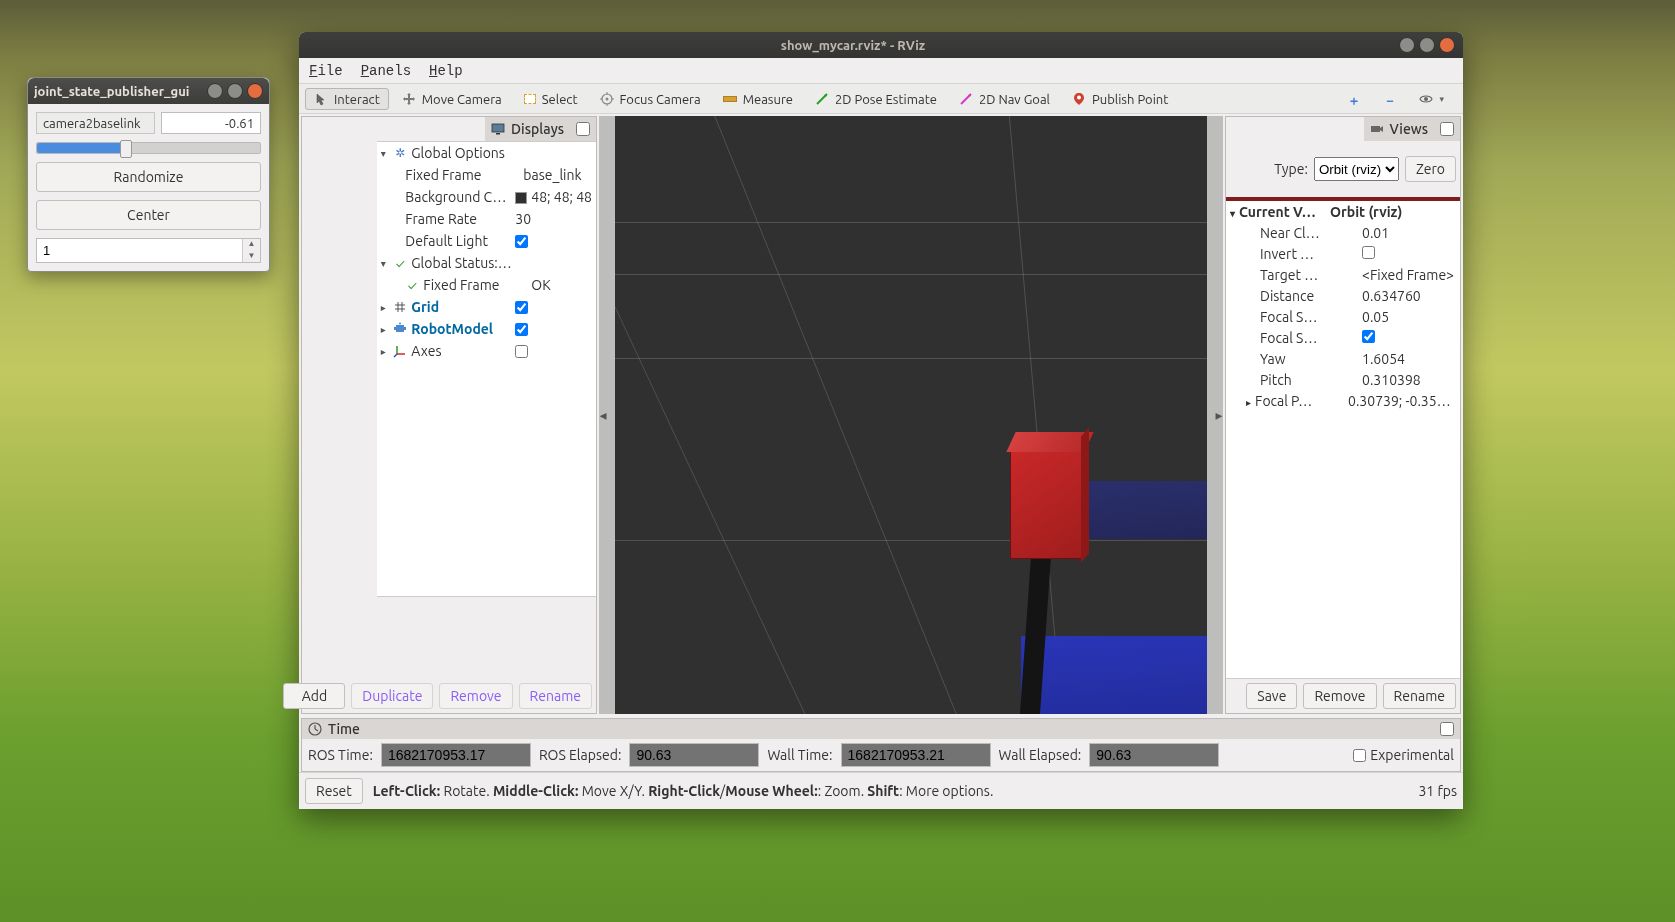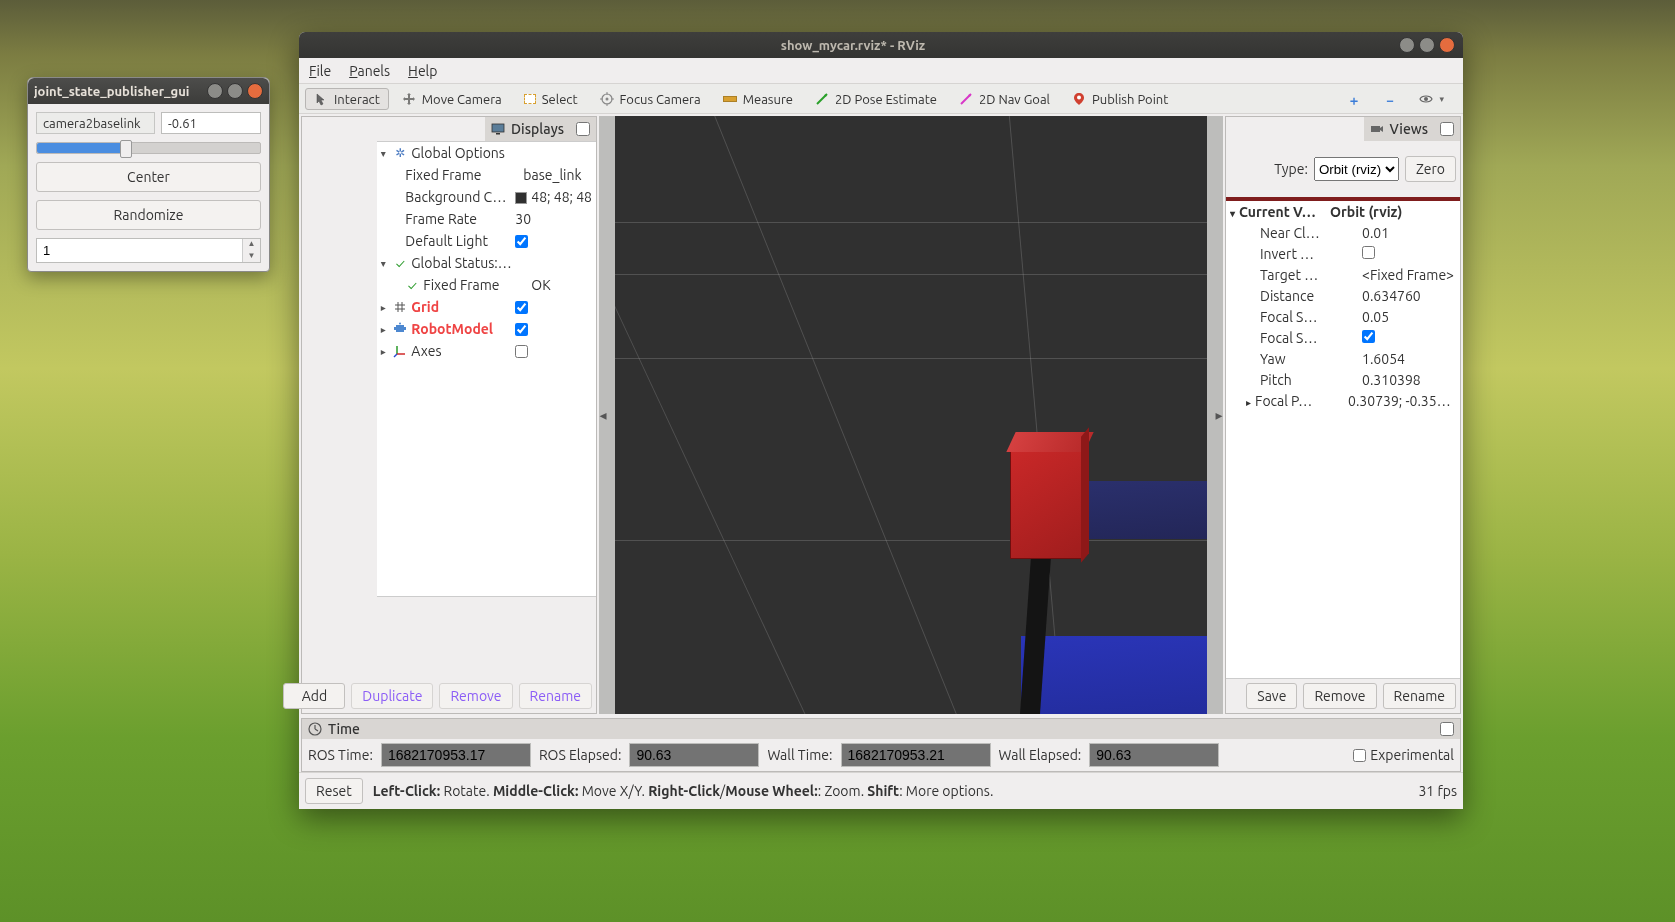--- a/index.html
+++ b/index.html
@@ -35,21 +35,21 @@
   .jsp-title-text { flex: 1; font-size: 13px; overflow: hidden; white-space: nowrap; }
   .win-btns { display: flex; gap: 4px; }
   .win-btn { width: 16px; height: 16px; border-radius: 50%; border: 1px solid #333; }
   .wb-min { background: #8c8c88; }
   .wb-max { background: #8c8c88; }
   .wb-close { background: #e56c3e; }
 
   .jsp-body { padding: 8px; display: flex; flex-direction: column; gap: 8px; }
   .jsp-row { display: flex; align-items: center; gap: 6px; }
   .jsp-label { flex: 1; background: #ececea; border: 1px solid #c6c6c4; padding: 3px 6px; font-size: 13px; }
-  .jsp-num { width: 100px; background: #fff; border: 1px solid #bdbdbb; padding: 3px 6px; text-align: left; font-size: 13px; }
+  .jsp-num { width: 100px; background: #fff; border: 1px solid #bdbdbb; padding: 3px 6px; text-align: right; font-size: 13px; }
   .jsp-slider {
     position: relative; height: 12px; background: #d3d1cf; border: 1px solid #bcbab8; border-radius: 2px;
   }
   .jsp-slider-fill { position: absolute; left:0; top:0; bottom:0; width: 40%; background: #4a8de0; border-radius: 2px 0 0 2px; }
   .jsp-slider-handle { position: absolute; left: 40%; top: -3px; width: 12px; height: 18px; background: #f0eeee; border: 1px solid #999; border-radius: 2px; transform: translateX(-6px); }
   .jsp-btn { background: #f4f2f0; border: 1px solid #c2c0be; border-radius: 3px; padding: 6px 0; text-align: center; font-size: 14px; }
   .jsp-spin { display: flex; border: 1px solid #bdbdbb; }
   .jsp-spin-input { flex:1; border:none; padding: 4px 6px; font-size: 13px; }
   .jsp-spin-btns { width: 18px; display: flex; flex-direction: column; border-left: 1px solid #ccc; }
   .jsp-spin-btns div { flex:1; font-size: 8px; text-align:center; color:#666; line-height: 9px; }
@@ -69,21 +69,21 @@
     background: linear-gradient(#3e3e3c, #343432);
     border-radius: 6px 6px 0 0;
     display: flex; align-items: center;
     padding: 0 8px;
     color: #bdb8ae;
   }
   .rviz-titlebar .title-text { flex:1; text-align:center; font-weight:bold; font-size:13px; }
   .rviz-menubar {
     height: 26px; background: #f0eeee;
     display: flex; align-items: center; gap: 18px;
-    padding: 0 10px; border-bottom: 1px solid #d6d4d2;
+    padding: 0 10px; border-bottom: 1px solid #d6d4d2; font-family: Liberation Mono, monospace;
   }
   .rviz-menubar .menu-item { text-decoration: underline; text-decoration-color: transparent; }
   .rviz-menubar .menu-item::first-letter { text-decoration: underline; }
   .rviz-toolbar {
     height: 30px;
     display: flex; align-items: center; gap: 0;
     padding: 2px 6px;
     background: #ececea;
     border-bottom: 1px solid #d6d4d2;
   }
@@ -118,21 +118,21 @@
   .panel-header input[type=checkbox] { width: 14px; height:14px; }
   .panel-header .hdr-icon { width: 14px; height: 14px; }
   .panel-content { flex: 1; background: #fff; border-top: 1px solid #ccc; border-bottom: 1px solid #ccc; overflow: hidden; }
 
   .tree { font-size: 14px; }
   .tree-row { display: flex; align-items: center; gap: 4px; padding: 2px 4px 2px 0; min-height: 22px; }
   .tree-arrow { width: 12px; color: #555; font-size: 10px; text-align: center; flex-shrink: 0; }
   .tree-icon { width: 14px; height: 14px; flex-shrink: 0; display: inline-flex; align-items:center; justify-content:center; }
   .tree-label { flex: 0 0 auto; }
   .tree-value { margin-left: auto; padding-left: 8px; }
-  .blue-text { color: #ef4444; }
+  .blue-text { color: #0369a1; }
   .bold { font-weight: bold; }
 
   .displays-desc { height: 76px; border-top: 1px solid #ccc; background: #fff; margin: 3px 0; }
   .panel-buttons { display: flex; gap: 6px; padding: 4px 4px; }
   .panel-btn { background: #f4f2f0; border: 1px solid #c2c0be; border-radius: 3px; padding: 4px 10px; font-size: 14px; }
   .panel-btn.disabled { color: #8b5cf6; border-color: #d6d4d2; }
 
   
   .viewport-wrap { flex:1; background: #bdbdbb; display:flex; align-items:stretch; margin: 2px 0; position: relative; }
   .viewport {
@@ -234,22 +234,22 @@
   </div>
   <div class="jsp-body">
     <div class="jsp-row">
       <div class="jsp-label">camera2baselink</div>
       <div class="jsp-num">-0.61</div>
     </div>
     <div class="jsp-slider">
       <div class="jsp-slider-fill"></div>
       <div class="jsp-slider-handle"></div>
     </div>
+    <div class="jsp-btn">Randomize</div>
     <div class="jsp-btn">Center</div>
-    <div class="jsp-btn">Randomize</div>
     <div class="jsp-spin">
       <input class="jsp-spin-input" value="1" style="">
       <div class="jsp-spin-btns">
         <div>▲</div>
         <div>▼</div>
       </div>
     </div>
   </div>
 </div>
 

